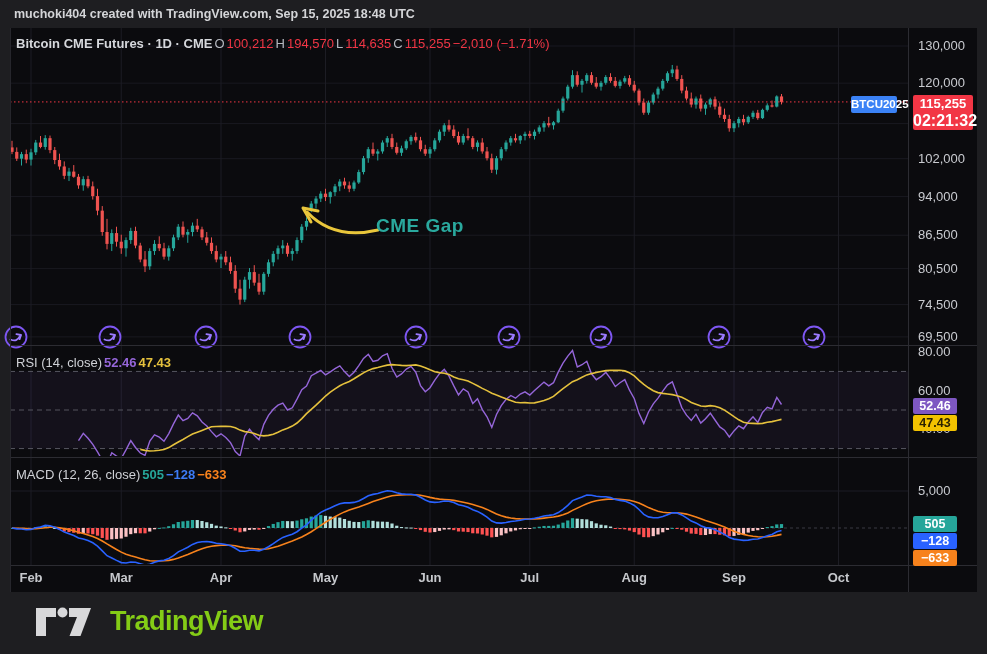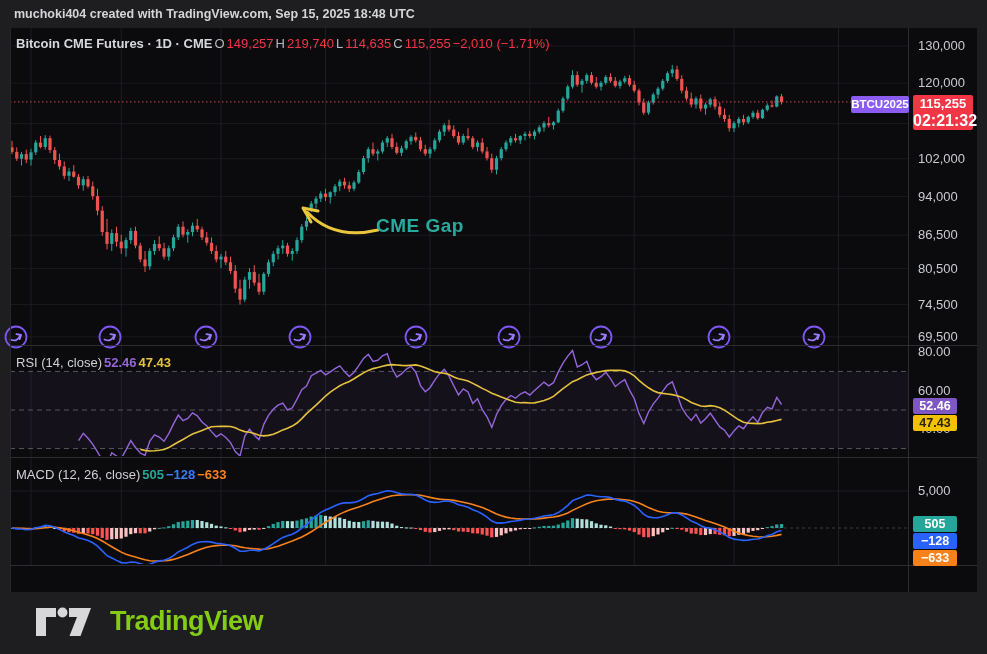--- a/index.html
+++ b/index.html
@@ -621,25 +621,25 @@
     </svg>
 
   <div class="abs" id="header-strip">
     <div class="abs" id="header-credit">muchoki404 created with TradingView.com, Sep 15, 2025 18:48 UTC</div>
   </div>
 
   <div class="abs legend" style="left:16px;top:36px;">
     <span class="title">Bitcoin CME Futures · 1D · CME</span>
     <span class="pair">
       <span class="pfx">O</span>
-      <span class="neg">149,257</span>
+      <span class="neg">100,212</span>
     </span>
     <span class="pair">
       <span class="pfx">H</span>
-      <span class="neg">219,740</span>
+      <span class="neg">194,570</span>
     </span>
     <span class="pair">
       <span class="pfx">L</span>
       <span class="neg">114,635</span>
     </span>
     <span class="pair">
       <span class="pfx">C</span>
       <span class="neg">115,255</span>
     </span>
     <span class="neg">−2,010 (−1.71%)</span>
@@ -669,33 +669,44 @@
       <div class="axlbl" style="top: 227.224px;">86,500</div>
       <div class="axlbl" style="top: 260.614px;">80,500</div>
       <div class="axlbl" style="top: 296.591px;">74,500</div>
       <div class="axlbl" style="top: 328.86px;">69,500</div>
       <div class="axlbl" style="top: 344.175px;">80.00</div>
       <div class="axlbl" style="top: 382.725px;">60.00</div>
       <div class="axlbl" style="top: 421.275px;">40.00</div>
       <div class="axlbl" style="top: 483px;">5,000</div>
     </div>
 
-  <div class="abs badge" style="left:851px;top:96px;width:58px;height:17px;line-height:17px;font-size:11.5px;background:#8b5cf6;">BTCU2025</div>
+  <div class="abs badge" style="left:851px;top:96px;width:46px;height:17px;line-height:17px;font-size:11.5px;background:#3b82f6;">BTCU2025</div>
   <div class="abs badge" style="left:913px;top:95px;width:60px;height:35px;background:#f23645;">
     <div style="font-size:13px;line-height:18px;">115,255</div>
     <div style="font-size:16px;line-height:15px;font-weight:700;">02:21:32</div>
   </div>
 
   <div class="abs badge" style="left:913px;top:398px;width:44px;height:16px;line-height:16px;font-size:12.5px;background:#7e57c2;">52.46</div>
   <div class="abs badge" style="left:913px;top:415px;width:44px;height:16px;line-height:16px;font-size:12.5px;background:#f2c200;color:#2b2200;">47.43</div>
 
   <div class="abs badge" style="left:913px;top:516px;width:44px;height:16px;line-height:16px;font-size:12.5px;background:#26a69a;">505</div>
   <div class="abs badge" style="left:913px;top:533px;width:44px;height:16px;line-height:16px;font-size:12.5px;background:#2962ff;">−128</div>
   <div class="abs badge" style="left:913px;top:550px;width:44px;height:16px;line-height:16px;font-size:12.5px;background:#f7821c;">−633</div>
 
+  <div class="abs" id="time-axis">
+      <div class="month-lbl" style="left: 31px;">Feb</div>
+      <div class="month-lbl" style="left: 121.25px;">Mar</div>
+      <div class="month-lbl" style="left: 221px;">Apr</div>
+      <div class="month-lbl" style="left: 325.5px;">May</div>
+      <div class="month-lbl" style="left: 430px;">Jun</div>
+      <div class="month-lbl" style="left: 529.75px;">Jul</div>
+      <div class="month-lbl" style="left: 634.25px;">Aug</div>
+      <div class="month-lbl" style="left: 734px;">Sep</div>
+      <div class="month-lbl" style="left: 838.5px;">Oct</div>
+    </div>
 
   <div class="abs" id="footer"></div>
   <div class="abs" id="logo">
     <svg width="64" height="30" viewBox="0 0 64 30">
       <g fill="#d8d8da">
         <path d="M1 1 h20 v9 h-10 v19 h-10 z"></path>
         <circle cx="27.5" cy="5.5" r="5"></circle>
         <path d="M34 1 h22 l-10.5 28 h-11 l7.5 -19 h-8 z"></path>
       </g>
     </svg>

